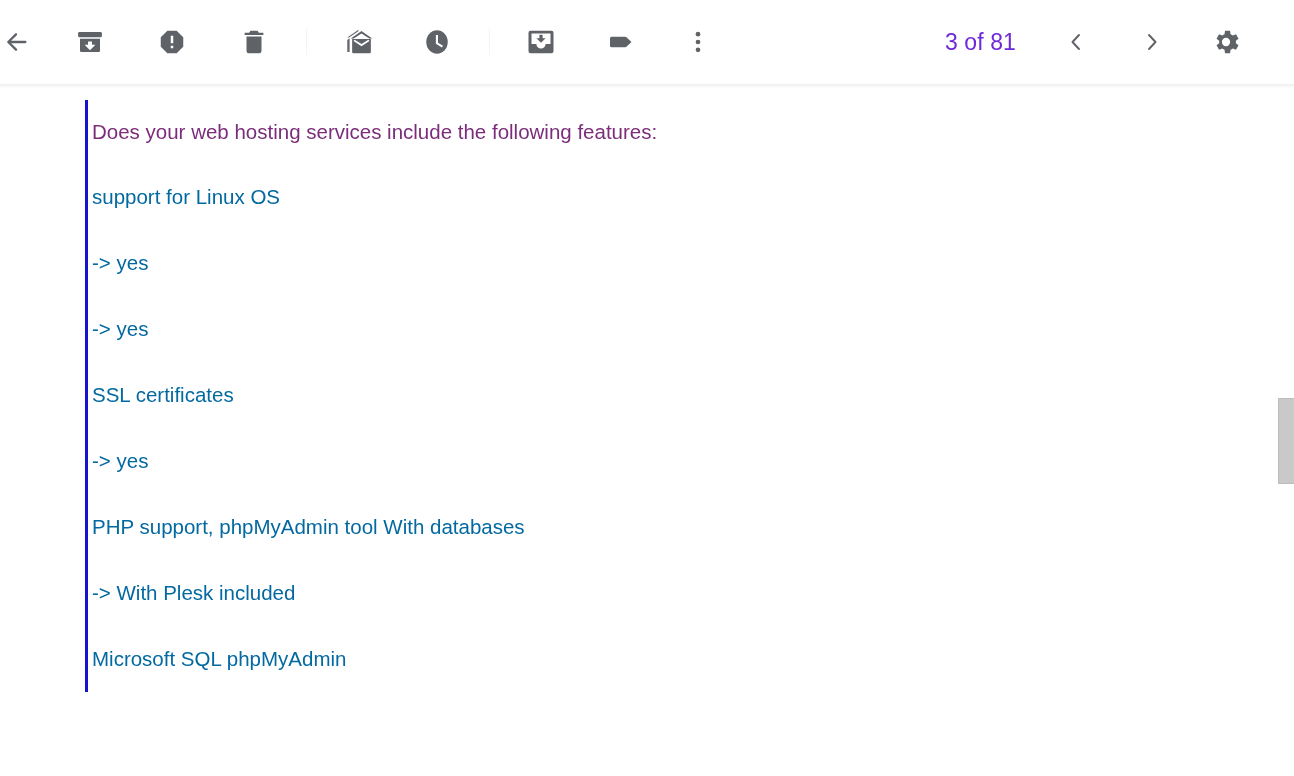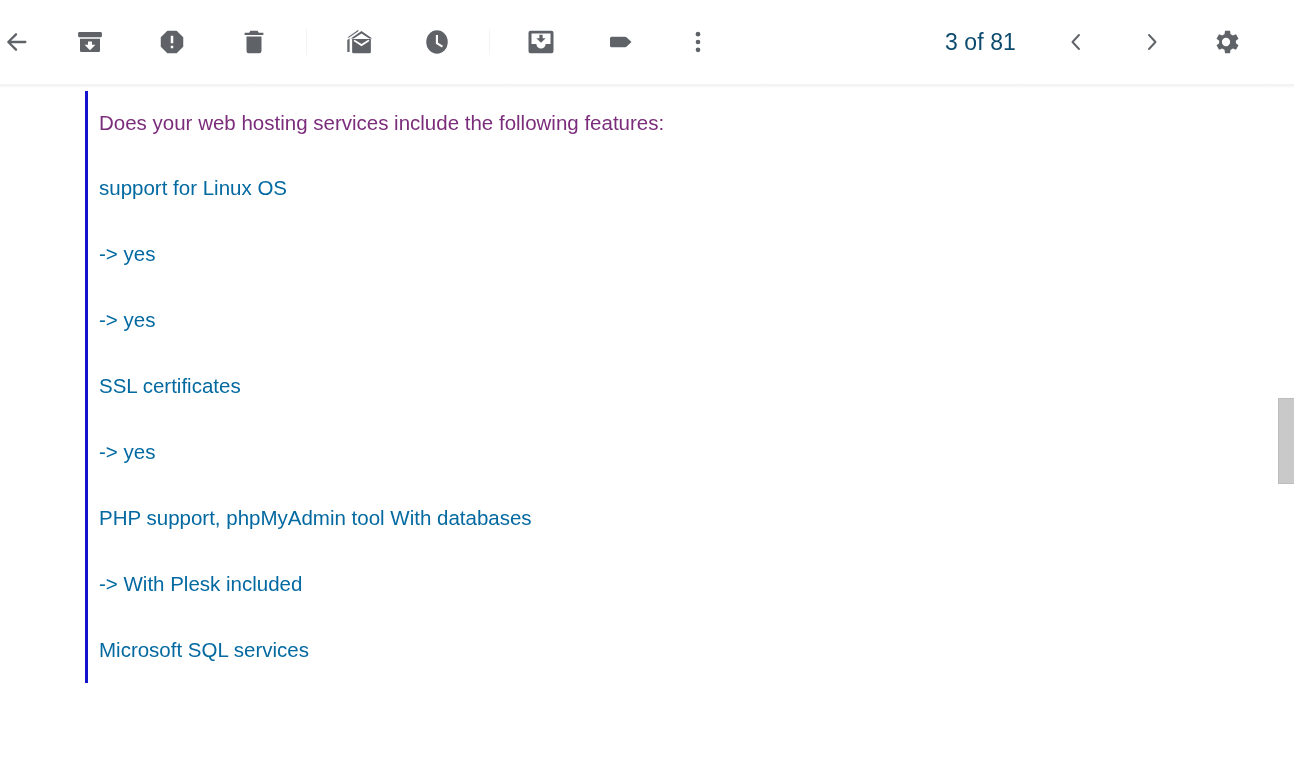--- a/index.html
+++ b/index.html
@@ -50,21 +50,21 @@
   .tb-divider {
     width: 1px;
     height: 26px;
     background: #f1f3f4;
     flex: 0 0 auto;
   }
 
   .tb-spacer { flex: 1 1 auto; }
 
   .pager-count {
-    color: #0c4a6e;
+    color: #6d28d9;
     font-size: 23px;
     letter-spacing: 0.1px;
     white-space: nowrap;
     flex: 0 0 auto;
     font-family: "Liberation Sans", "DejaVu Sans", sans-serif;
   }
 
   
   .toolbar-shadow {
     position: absolute;
@@ -80,24 +80,24 @@
     left: 0; top: 88px;
     width: 1294px;
     height: 688px;
     background: #ffffff;
     overflow: hidden;
   }
 
   .quote-block {
     position: absolute;
     left: 85px;
-    top: 3px;
+    top: 12px;
     width: 1150px;
     border-left: 3px solid #1414cc;
-    padding-left: 11px;
+    padding-left: 4px;
   }
 
   .msg-line {
     font-size: 20.5px;
     line-height: 24px;
     color: #0369a1;
     margin: 0;
     padding: 0;
     height: 66px;
     display: flex;
@@ -280,21 +280,21 @@
     <div class="quote-block">
 
       <p class="msg-line quoted">Does your web hosting services include the following features:</p>
       <p class="msg-line">support for Linux OS</p>
       <p class="msg-line">-&gt; yes</p>
       <p class="msg-line">-&gt; yes</p>
       <p class="msg-line">SSL certificates</p>
       <p class="msg-line">-&gt; yes</p>
       <p class="msg-line">PHP support, phpMyAdmin tool With databases</p>
       <p class="msg-line">-&gt; With Plesk included</p>
-      <p class="msg-line">Microsoft SQL services</p>
+      <p class="msg-line">Microsoft SQL phpMyAdmin</p>
 
     </div>
   </div>
 
   <div class="scrollbar-track" title="Vertical scrollbar">
     <div class="scrollbar-thumb"></div>
   </div>
 
 </div>
 

